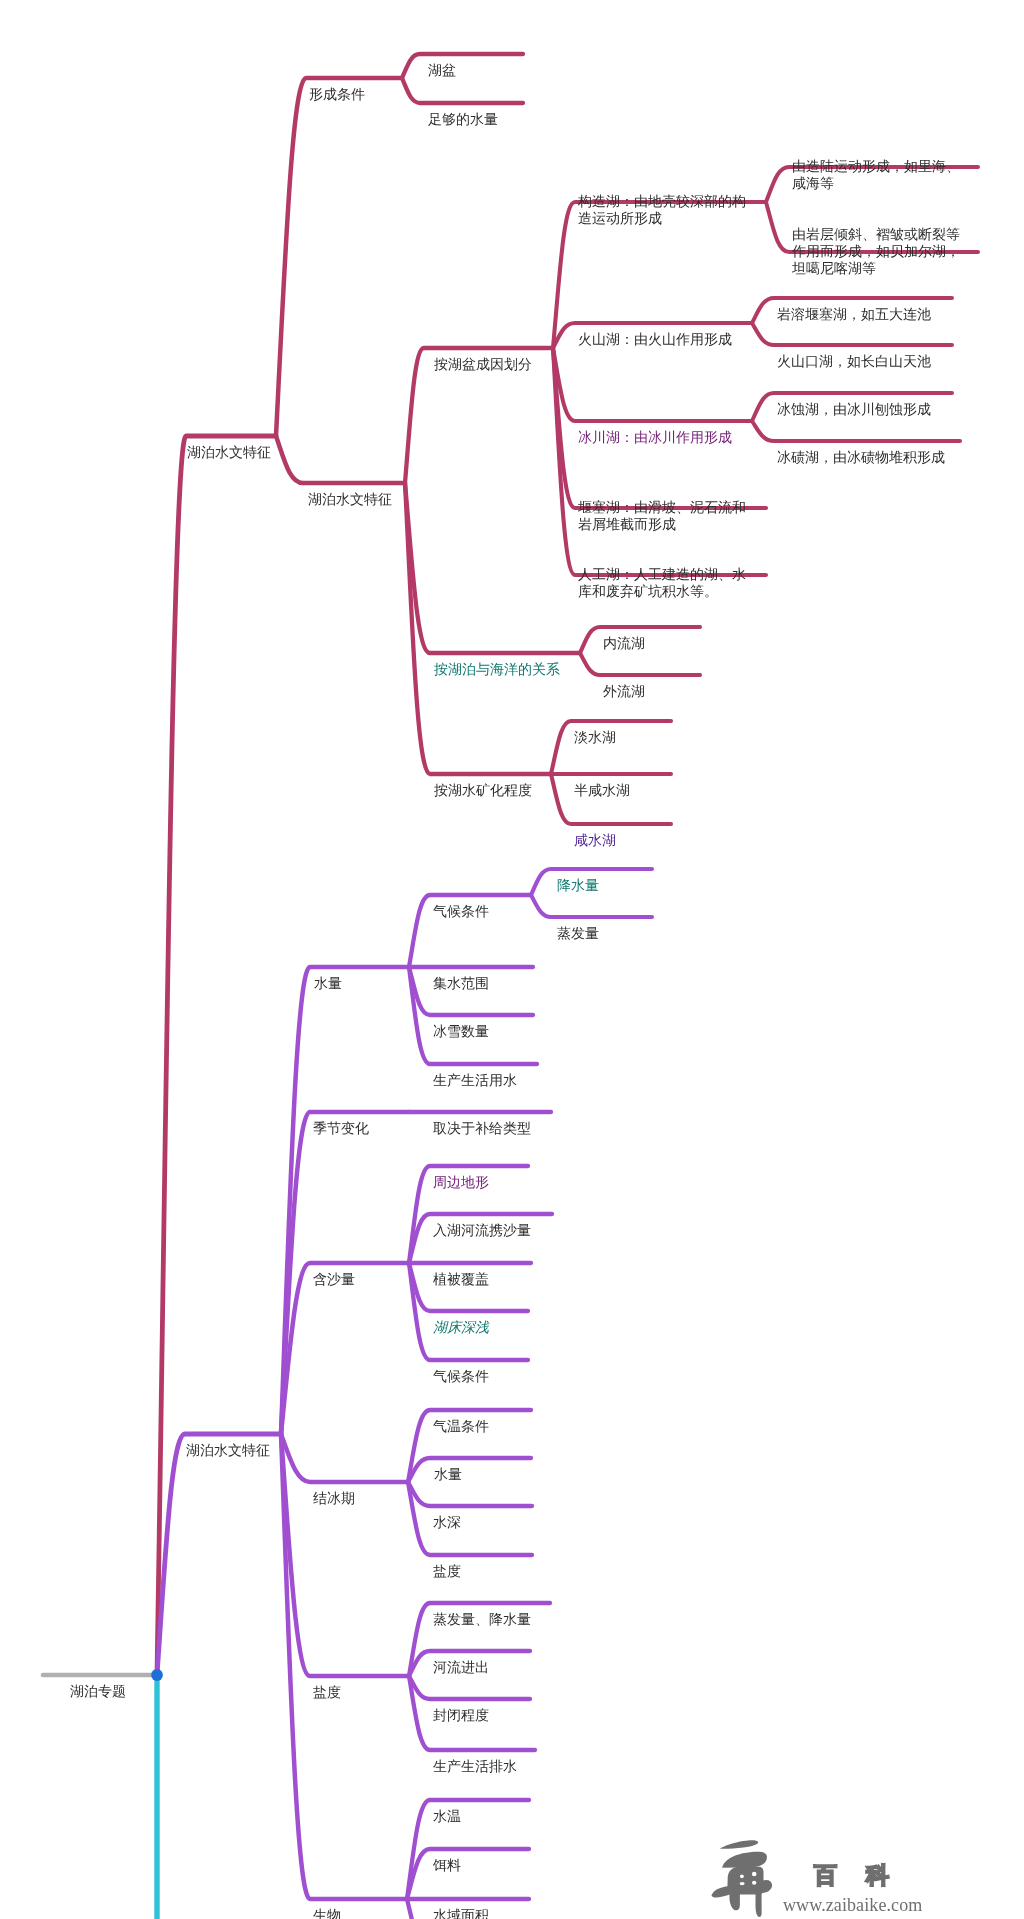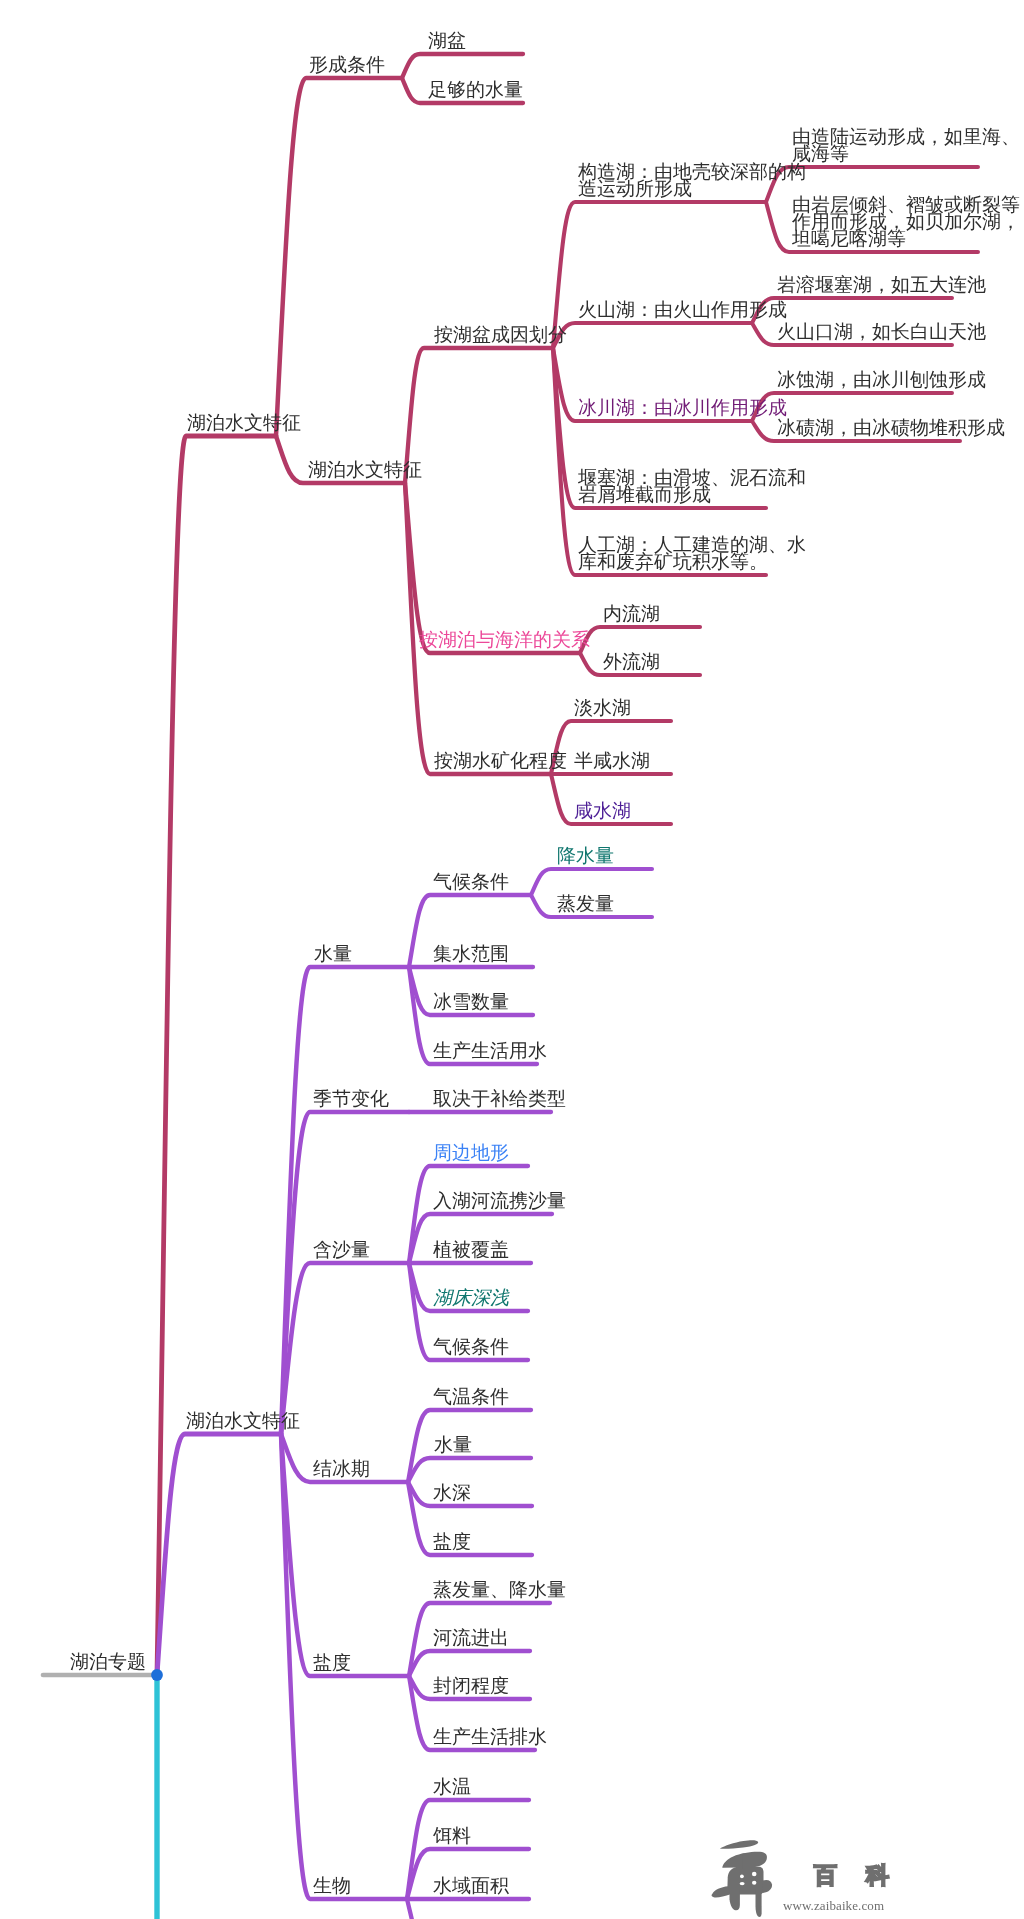--- a/index.html
+++ b/index.html
@@ -1,30 +1,30 @@
 <!DOCTYPE html>
 <html><head>
 <meta charset="utf-8">
 <title>湖泊专题</title>
 <style>
   html,body{margin:0;padding:0;background:#ffffff;}
   body{width:1024px;height:1919px;overflow:hidden;
        font-family:"Liberation Sans",sans-serif;}
   #map{position:relative;width:1024px;height:1919px;background:#fff;overflow:hidden;}
   svg.links{position:absolute;left:0;top:0;width:1024px;height:1919px;display:block;}
-  .lbl{position:absolute;white-space:pre;color:#2d2d2d;font-size:19px;line-height:17px;
+  .lbl{position:absolute;white-space:pre;color:#2d2d2d;font-size:14px;line-height:17px;
        font-family:"Liberation Sans",sans-serif;font-weight:500;
-       transform:translateZ(0);}
+       transform:translateZ(0);margin-top:30px;}
   #wm{position:absolute;left:708px;top:1838px;width:220px;height:82px;transform:translateZ(0);}
   #wm svg{position:absolute;left:0;top:0;}
   #wm .bk{position:absolute;left:106px;top:26px;font-family:"Liberation Sans",sans-serif;
           font-weight:700;font-size:23px;line-height:23px;color:#6f6f6f;letter-spacing:29px;
           -webkit-text-stroke:1.9px #6f6f6f;}
   #wm .url{position:absolute;left:75px;top:59px;font-family:"Liberation Serif",serif;
-           font-size:13px;line-height:17px;color:#6f6f6f;letter-spacing:0.1px;}
+           font-size:18px;line-height:17px;color:#6f6f6f;letter-spacing:0.1px;}
 </style>
 </head>
 <body>
 
 <div id="map" style="background: rgb(255, 255, 255);">
   <svg class="links" id="links" viewBox="0 0 1024 1919">
       <path d="M157.0,1675.0C166.1,1131.0 172.6,436.0 186.0,436.0L276,436" fill="none" stroke="#b33a66" stroke-width="4.8" stroke-linecap="round" stroke-linejoin="round"></path>
       <path d="M276.0,436.0C285.4,249.1 292.6,78.0 306.0,78.0L402,78" fill="none" stroke="#b33a66" stroke-width="4.5" stroke-linecap="round" stroke-linejoin="round"></path>
       <path d="M402.0,78.0C407.6,65.5 410.8,54.0 420.0,54.0L523,54" fill="none" stroke="#b33a66" stroke-width="4.3" stroke-linecap="round" stroke-linejoin="round"></path>
       <path d="M402.0,78.0C407.6,91.0 410.8,103.0 420.0,103.0L523,103" fill="none" stroke="#b33a66" stroke-width="4.3" stroke-linecap="round" stroke-linejoin="round"></path>
@@ -100,39 +100,39 @@
       <div class="lbl" style="left: 578px; top: 301px; color: rgb(45, 45, 45);">火山湖：由火山作用形成</div>
       <div class="lbl" style="left: 777px; top: 276px; color: rgb(45, 45, 45);">岩溶堰塞湖，如五大连池</div>
       <div class="lbl" style="left: 777px; top: 323px; color: rgb(45, 45, 45);">火山口湖，如长白山天池</div>
       <div class="lbl" style="left: 578px; top: 399px; color: #701a75;">冰川湖：由冰川作用形成</div>
       <div class="lbl" style="left: 777px; top: 371px; color: rgb(45, 45, 45);">冰蚀湖，由冰川刨蚀形成</div>
       <div class="lbl" style="left: 777px; top: 419px; color: rgb(45, 45, 45);">冰碛湖，由冰碛物堆积形成</div>
       <div class="lbl" style="left: 578px; top: 469px; color: rgb(45, 45, 45);">堰塞湖：由滑坡、泥石流和
 岩屑堆截而形成</div>
       <div class="lbl" style="left: 578px; top: 536px; color: rgb(45, 45, 45);">人工湖：人工建造的湖、水
 库和废弃矿坑积水等。</div>
-      <div class="lbl" style="left: 419px; top: 631px; color: #ec4899;">按湖泊与海洋的关系</div>
+      <div class="lbl" style="left: 434px; top: 631px; color: #0f766e;">按湖泊与海洋的关系</div>
       <div class="lbl" style="left: 603px; top: 605px; color: rgb(45, 45, 45);">内流湖</div>
       <div class="lbl" style="left: 603px; top: 653px; color: rgb(45, 45, 45);">外流湖</div>
       <div class="lbl" style="left: 434px; top: 752px; color: rgb(45, 45, 45);">按湖水矿化程度</div>
       <div class="lbl" style="left: 574px; top: 699px; color: rgb(45, 45, 45);">淡水湖</div>
       <div class="lbl" style="left: 574px; top: 752px; color: rgb(45, 45, 45);">半咸水湖</div>
       <div class="lbl" style="left: 574px; top: 802px; color: #4c1d95;">咸水湖</div>
       <div class="lbl" style="left: 186px; top: 1412px; color: rgb(45, 45, 45);">湖泊水文特征</div>
       <div class="lbl" style="left: 314px; top: 945px; color: rgb(45, 45, 45);">水量</div>
       <div class="lbl" style="left: 433px; top: 873px; color: rgb(45, 45, 45);">气候条件</div>
       <div class="lbl" style="left: 557px; top: 847px; color: #0f766e;">降水量</div>
       <div class="lbl" style="left: 557px; top: 895px; color: rgb(45, 45, 45);">蒸发量</div>
       <div class="lbl" style="left: 433px; top: 945px; color: rgb(45, 45, 45);">集水范围</div>
       <div class="lbl" style="left: 433px; top: 993px; color: rgb(45, 45, 45);">冰雪数量</div>
       <div class="lbl" style="left: 433px; top: 1042px; color: rgb(45, 45, 45);">生产生活用水</div>
       <div class="lbl" style="left: 313px; top: 1090px; color: rgb(45, 45, 45);">季节变化</div>
       <div class="lbl" style="left: 433px; top: 1090px; color: rgb(45, 45, 45);">取决于补给类型</div>
       <div class="lbl" style="left: 313px; top: 1241px; color: rgb(45, 45, 45);">含沙量</div>
-      <div class="lbl" style="left: 433px; top: 1144px; color: #3b82f6; text-align: center;">周边地形</div>
+      <div class="lbl" style="left: 433px; top: 1144px; color: #701a75; text-align: center;">周边地形</div>
       <div class="lbl" style="left: 433px; top: 1192px; color: rgb(45, 45, 45);">入湖河流携沙量</div>
       <div class="lbl" style="left: 433px; top: 1241px; color: rgb(45, 45, 45);">植被覆盖</div>
       <div class="lbl" style="left: 433px; top: 1289px; color: #0f766e; font-style: italic;">湖床深浅</div>
       <div class="lbl" style="left: 433px; top: 1338px; color: rgb(45, 45, 45);">气候条件</div>
       <div class="lbl" style="left: 313px; top: 1460px; color: rgb(45, 45, 45);">结冰期</div>
       <div class="lbl" style="left: 433px; top: 1388px; color: rgb(45, 45, 45);">气温条件</div>
       <div class="lbl" style="left: 434px; top: 1436px; color: rgb(45, 45, 45);">水量</div>
       <div class="lbl" style="left: 433px; top: 1484px; color: rgb(45, 45, 45);">水深</div>
       <div class="lbl" style="left: 433px; top: 1533px; color: rgb(45, 45, 45);">盐度</div>
       <div class="lbl" style="left: 313px; top: 1654px; color: rgb(45, 45, 45);">盐度</div>

